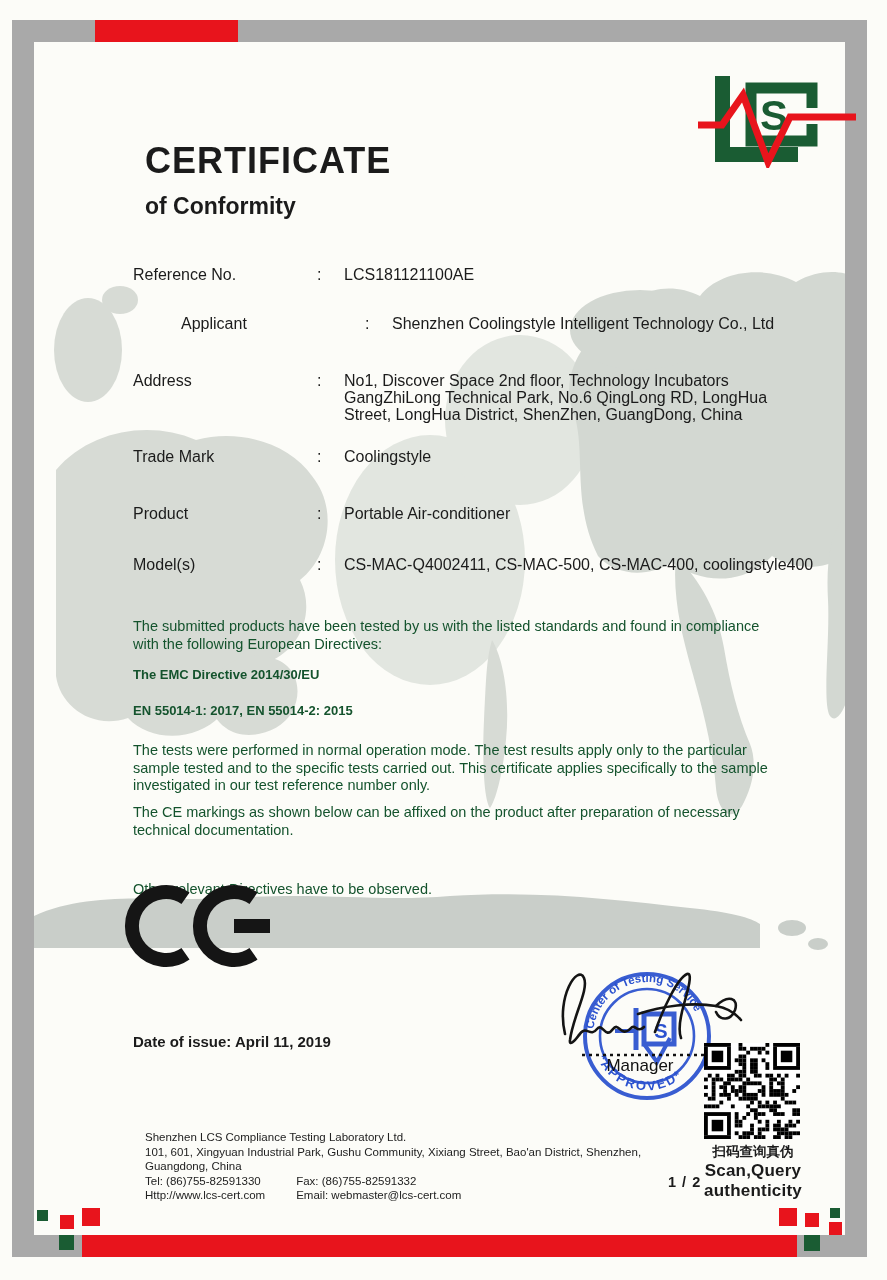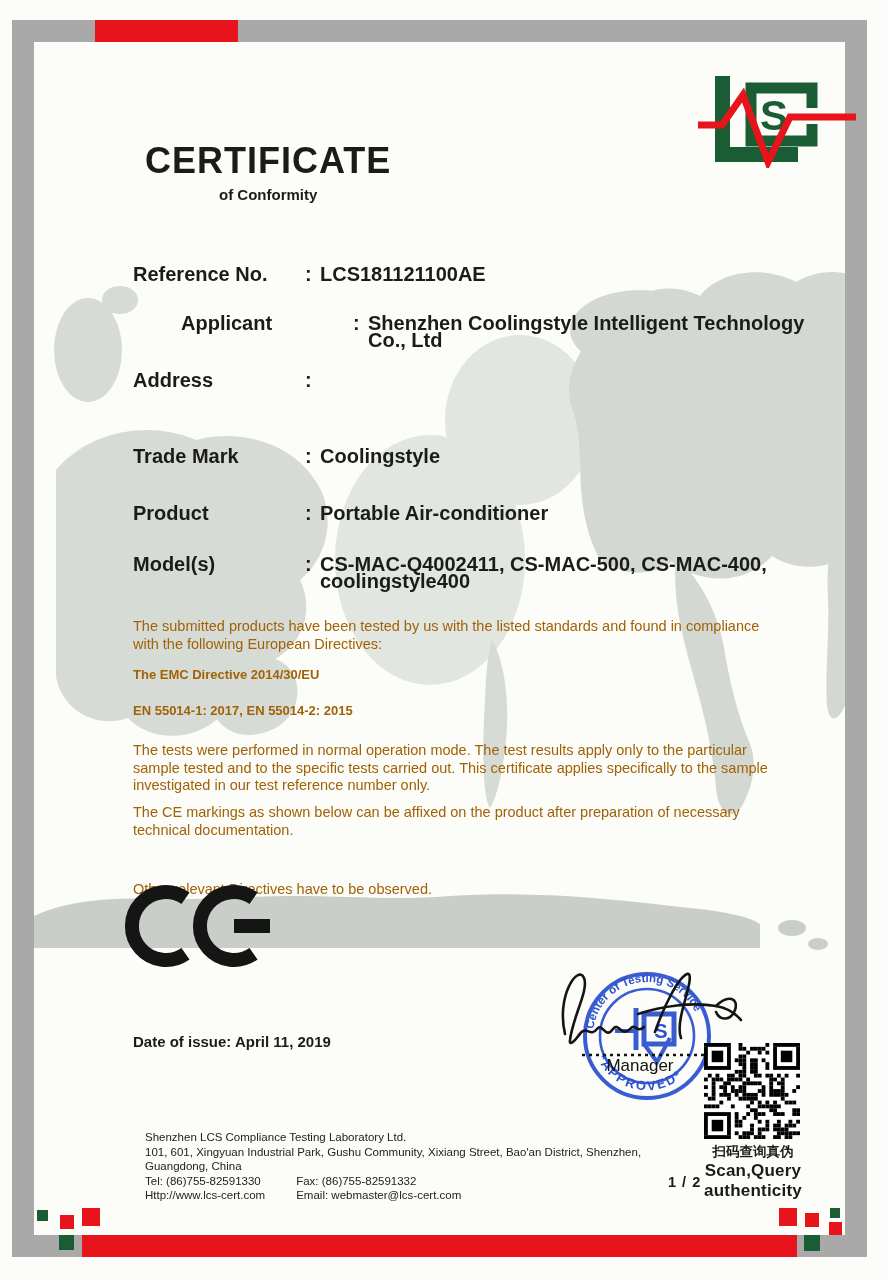--- a/index.html
+++ b/index.html
@@ -14,23 +14,23 @@
          border:22px solid #a9a9a9;z-index:2;}
   .seg{position:absolute;z-index:3;}
   .red{background:#e8141c;}
   .green{background:#1a5c33;}
   
   .wm{position:absolute;left:34px;top:42px;width:811px;height:1193px;z-index:1;overflow:hidden;}
   
   .content{position:absolute;inset:0;z-index:4;}
   .abs{position:absolute;}
   .title{font-size:36px;font-weight:bold;letter-spacing:1px;line-height:1;}
-  .subtitle{font-size:15px;font-weight:bold;margin-top:8px;line-height:1;text-align:center;}
-  .field-row{display:grid;grid-template-columns:172px 15px 470px;font-size:20px;font-weight:bold;line-height:17px;}
-  .para{font-size:14.5px;line-height:17.5px;width:655px;color:#a16207;}
+  .subtitle{font-size:23px;font-weight:bold;margin-top:16px;line-height:1;}
+  .field-row{display:grid;grid-template-columns:172px 15px 470px;font-size:16px;font-weight:normal;line-height:17px;gap:12px;}
+  .para{font-size:14.5px;line-height:17.5px;width:655px;color:#14532d;}
   .para.b{font-weight:bold;font-size:13px;}
   .date-line{font-size:15px;font-weight:bold;}
   .footer{font-size:11.5px;line-height:14.6px;color:#222;}
   .footer .cols span{display:inline-block;}
   .footer .c1{width:148px;}
   .pagenum{font-size:14.5px;font-weight:bold;letter-spacing:1px;}
   .qr-caption{width:178px;text-align:center;font-weight:bold;}
   .qr-caption .zh{font-size:13.5px;}
   .qr-caption .en{font-size:17px;letter-spacing:0.2px;}
 </style>
@@ -94,20 +94,21 @@
     <span>LCS181121100AE</span>
   </div>
   <div class="abs field-row" style="left:133px;top:315px;margin-left:48px;">
     <span>Applicant</span>
     <span>:</span>
     <span>Shenzhen Coolingstyle Intelligent Technology Co., Ltd</span>
   </div>
   <div class="abs field-row" style="left:133px;top:372px;">
     <span>Address</span>
     <span>:</span>
+    <span>No1, Discover Space 2nd floor, Technology Incubators GangZhiLong Technical Park, No.6 QingLong RD, LongHua Street, LongHua District, ShenZhen, GuangDong, China</span>
   </div>
   <div class="abs field-row" style="left:133px;top:448px;">
     <span>Trade Mark</span>
     <span>:</span>
     <span>Coolingstyle</span>
   </div>
   <div class="abs field-row" style="left:133px;top:505px;">
     <span>Product</span>
     <span>:</span>
     <span>Portable Air-conditioner</span>

